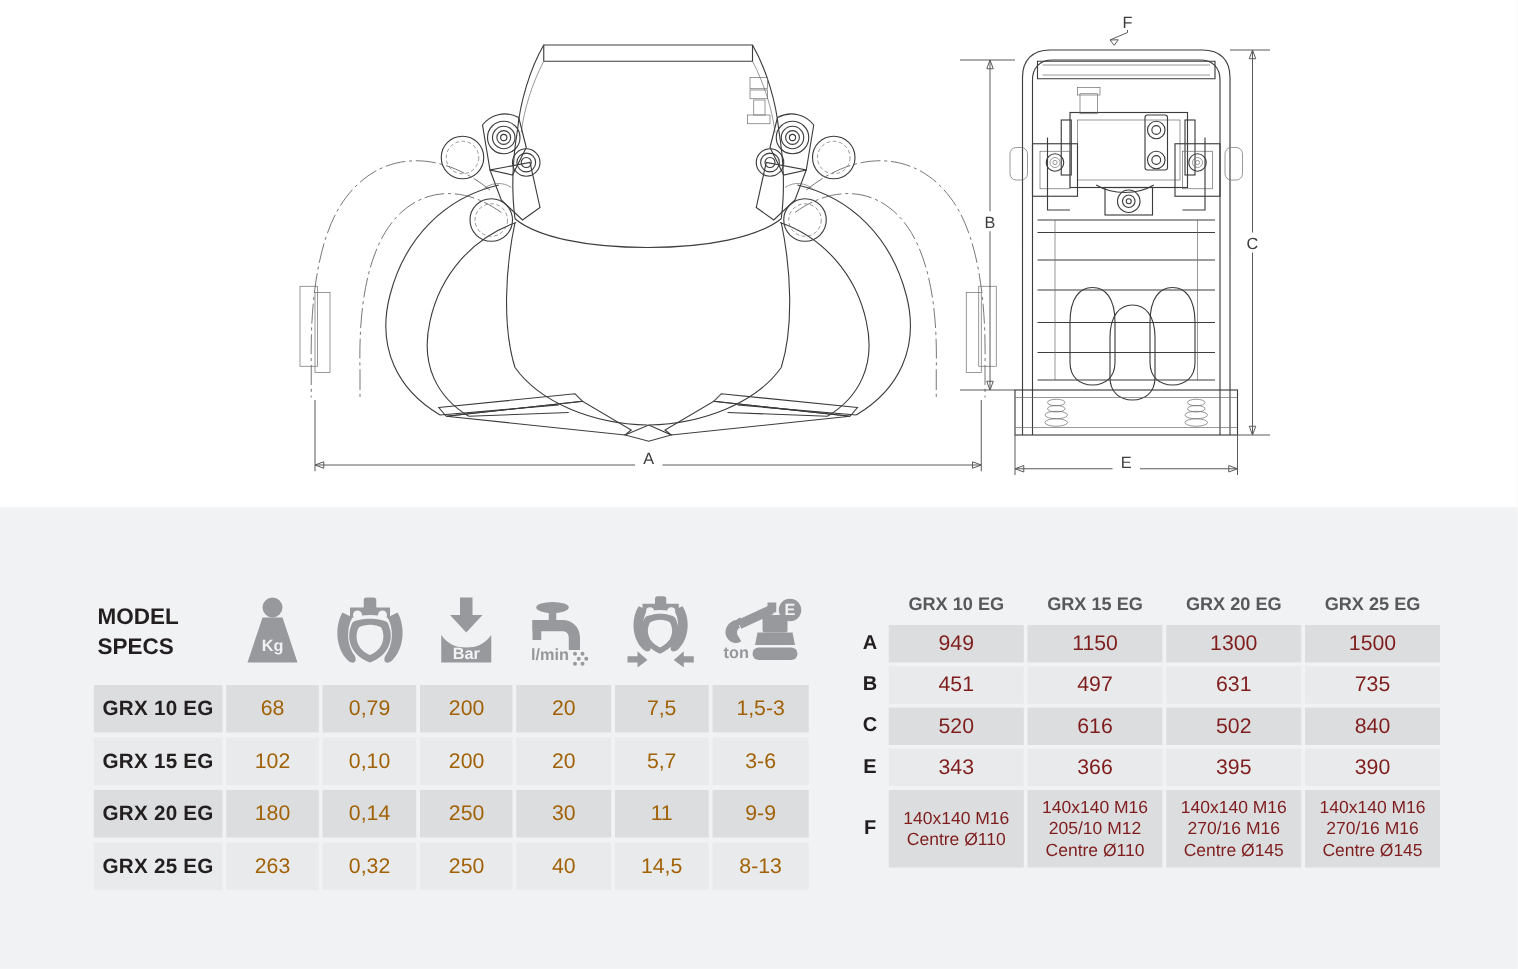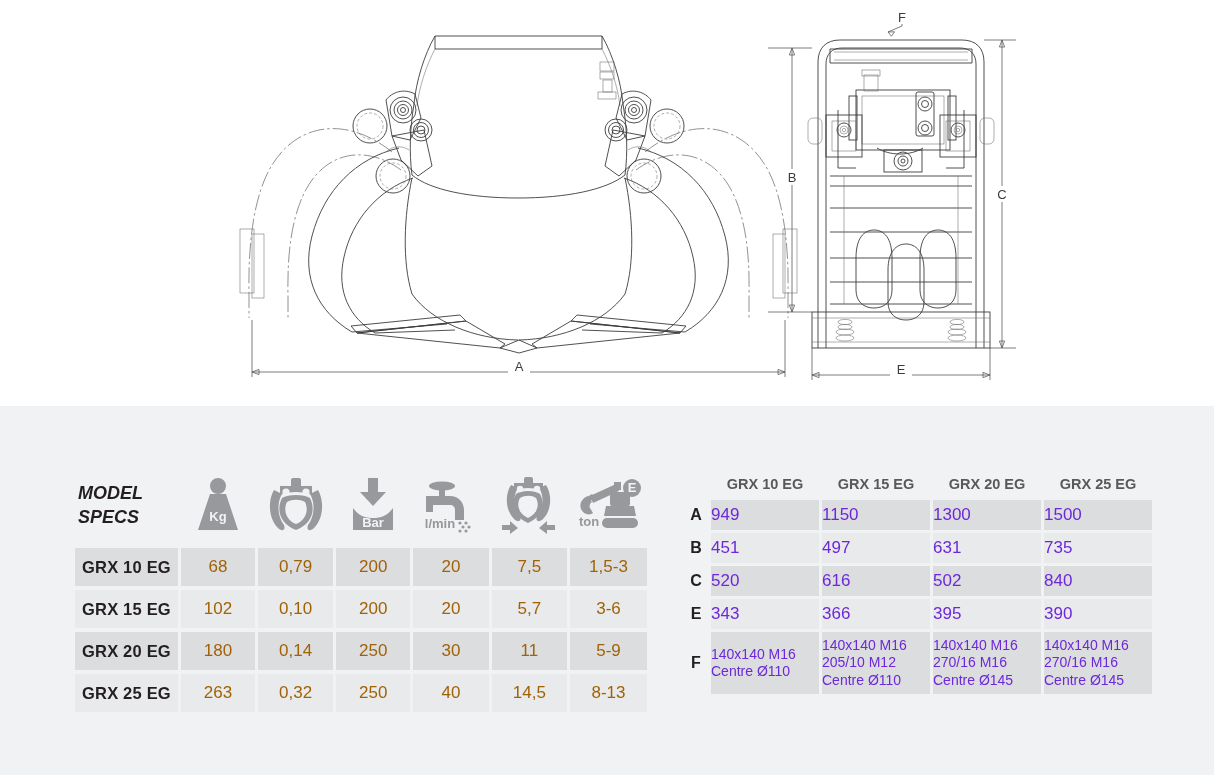--- a/index.html
+++ b/index.html
@@ -66,21 +66,20 @@
 
   .hdr-cell {
     height: 78px;
     vertical-align: middle;
     text-align: center;
     background: transparent;
   }
 
   .model-specs-title {
     text-align: left;
-    font-style: italic;
     font-weight: bold;
     font-size: 18px;
     color: #231f20;
     line-height: 1.35;
     padding-left: 3px;
     white-space: pre-line;
   }
 
   .name-cell {
     width: 110px;
@@ -134,23 +133,24 @@
     vertical-align: middle;
     font-weight: bold;
     font-size: 16px;
     color: #231f20;
     background: transparent;
   }
 
   .dim-cell {
     width: 108px;
     height: 30px;
+    text-align: center;
     vertical-align: middle;
     font-size: 17px;
-    color: #6d28d9;
+    color: #7f1d1d;
     line-height: 1.22;
     white-space: pre-line;
   }
   .dim-cell.tall { height: 62px; font-size: 14px; }
 
   tr.drow-dark .dim-cell { background: #dcdddf; }
   tr.drow-light .dim-cell { background: #e9eaeb; margin-top: 20px; }
 
   
   .icon-wrap { display: block; margin: 0 auto; }
@@ -527,21 +527,21 @@
         <td class="val-cell">5,7</td>
         <td class="val-cell">3-6</td>
       </tr>
       <tr class="row-dark">
         <td class="name-cell">GRX 20 EG</td>
         <td class="val-cell">180</td>
         <td class="val-cell">0,14</td>
         <td class="val-cell">250</td>
         <td class="val-cell">30</td>
         <td class="val-cell">11</td>
-        <td class="val-cell">5-9</td>
+        <td class="val-cell">9-9</td>
       </tr>
       <tr class="row-light">
         <td class="name-cell">GRX 25 EG</td>
         <td class="val-cell">263</td>
         <td class="val-cell">0,32</td>
         <td class="val-cell">250</td>
         <td class="val-cell">40</td>
         <td class="val-cell">14,5</td>
         <td class="val-cell">8-13</td>
       </tr>

